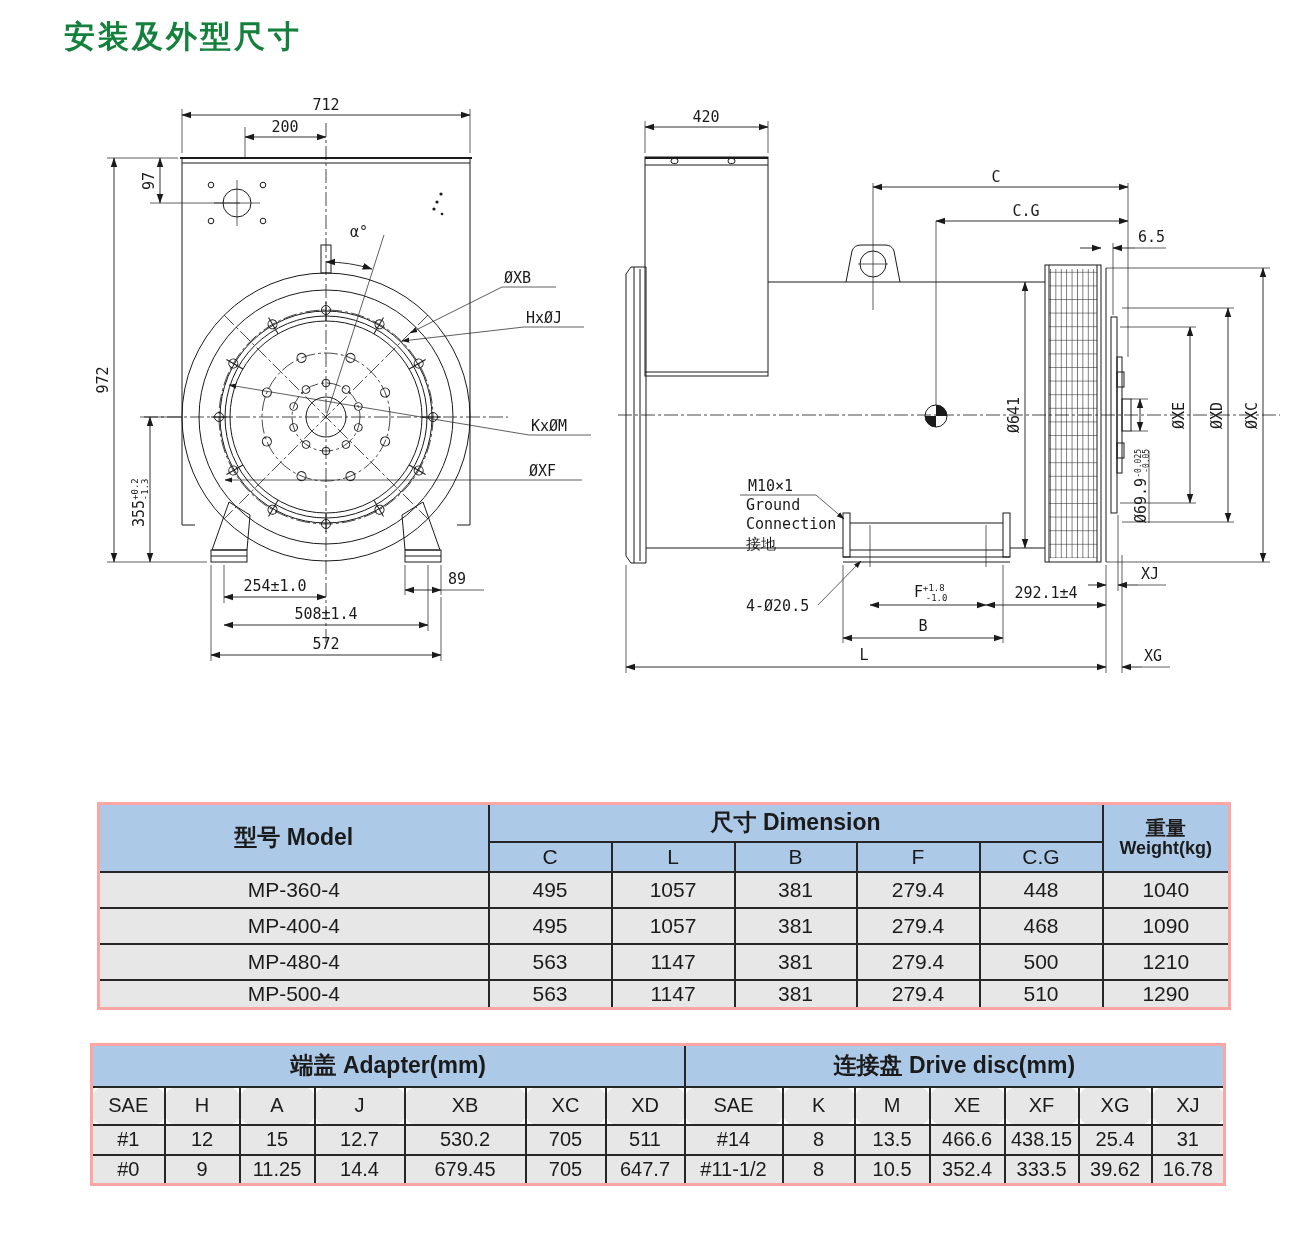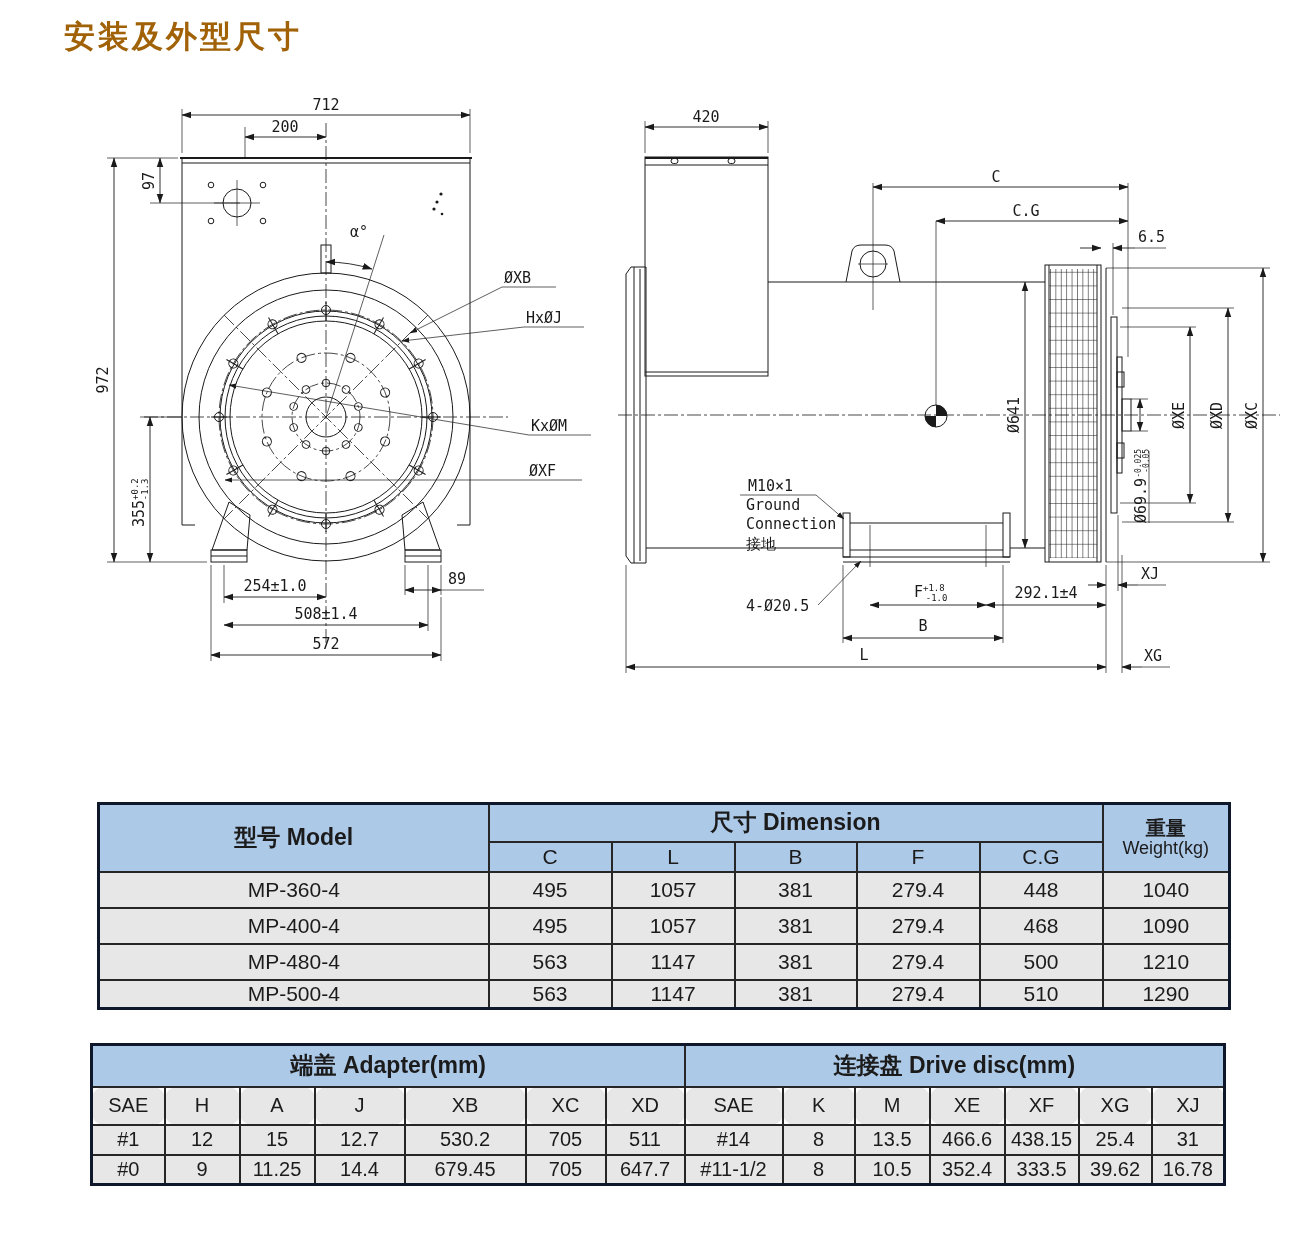--- a/index.html
+++ b/index.html
@@ -1,38 +1,38 @@
 <!DOCTYPE html>
 <html><head>
 <meta charset="utf-8">
 <style>
   html,body{margin:0;padding:0;background:#fff;}
   #page{position:relative;width:1308px;height:1244px;background:#fff;overflow:hidden;
         font-family:"Liberation Sans",sans-serif;color:#1b1b1b;}
   #title{position:absolute;left:64px;top:16px;font-size:31px;font-weight:bold;
-         letter-spacing:3px;color:#a16207;}
+         letter-spacing:3px;color:#15803d;}
   svg text{font-family:"DejaVu Sans Mono",monospace;font-size:15px;fill:#1a1a1a;}
   .ln{stroke:#1a1a1a;fill:none;stroke-width:1;}
   .thk{stroke:#1a1a1a;fill:none;stroke-width:2.2;}
   .thin{stroke:#1a1a1a;fill:none;stroke-width:0.7;}
   .cl{stroke:#1a1a1a;fill:none;stroke-width:0.8;stroke-dasharray:14 3 3 3;}
   .dim{stroke:#1a1a1a;fill:none;stroke-width:0.9;}
   table{border-collapse:collapse;table-layout:fixed;}
   #t1{position:absolute;left:97px;top:802px;width:1131px;}
   #t2{position:absolute;left:90px;top:1043px;width:1133px;}
   td,th{border:2px solid #262626;text-align:center;vertical-align:middle;padding:0;
         overflow:hidden;white-space:nowrap;}
-  #t1,#t2{border:3px solid #0f172a;}
+  #t1,#t2{border:3px solid #fca5a5;}
   .hblue{background:#adc9e8;}
   .gray{background:#e7e7e8;}
   .h-cn{font-size:23px;font-weight:bold;}
   .h-sub{font-size:21px;font-weight:normal;}
   .data{font-size:21px;font-weight:normal;}
   .w-cn{font-size:20px;font-weight:bold;line-height:1.05;display:block;}
-  .w-en{font-size:18px;font-weight:normal;line-height:1.05;display:block;}
+  .w-en{font-size:18px;font-weight:bold;line-height:1.05;display:block;}
   #t2 .h-cn{font-size:23px;}
   #t2 .h-sub{font-size:20px;border-radius:12px;}
   #t2 .data{font-size:20px;}
 </style>
 </head>
 <body>
 
 <div id="page">
 
   <div id="title">安装及外型尺寸</div>

